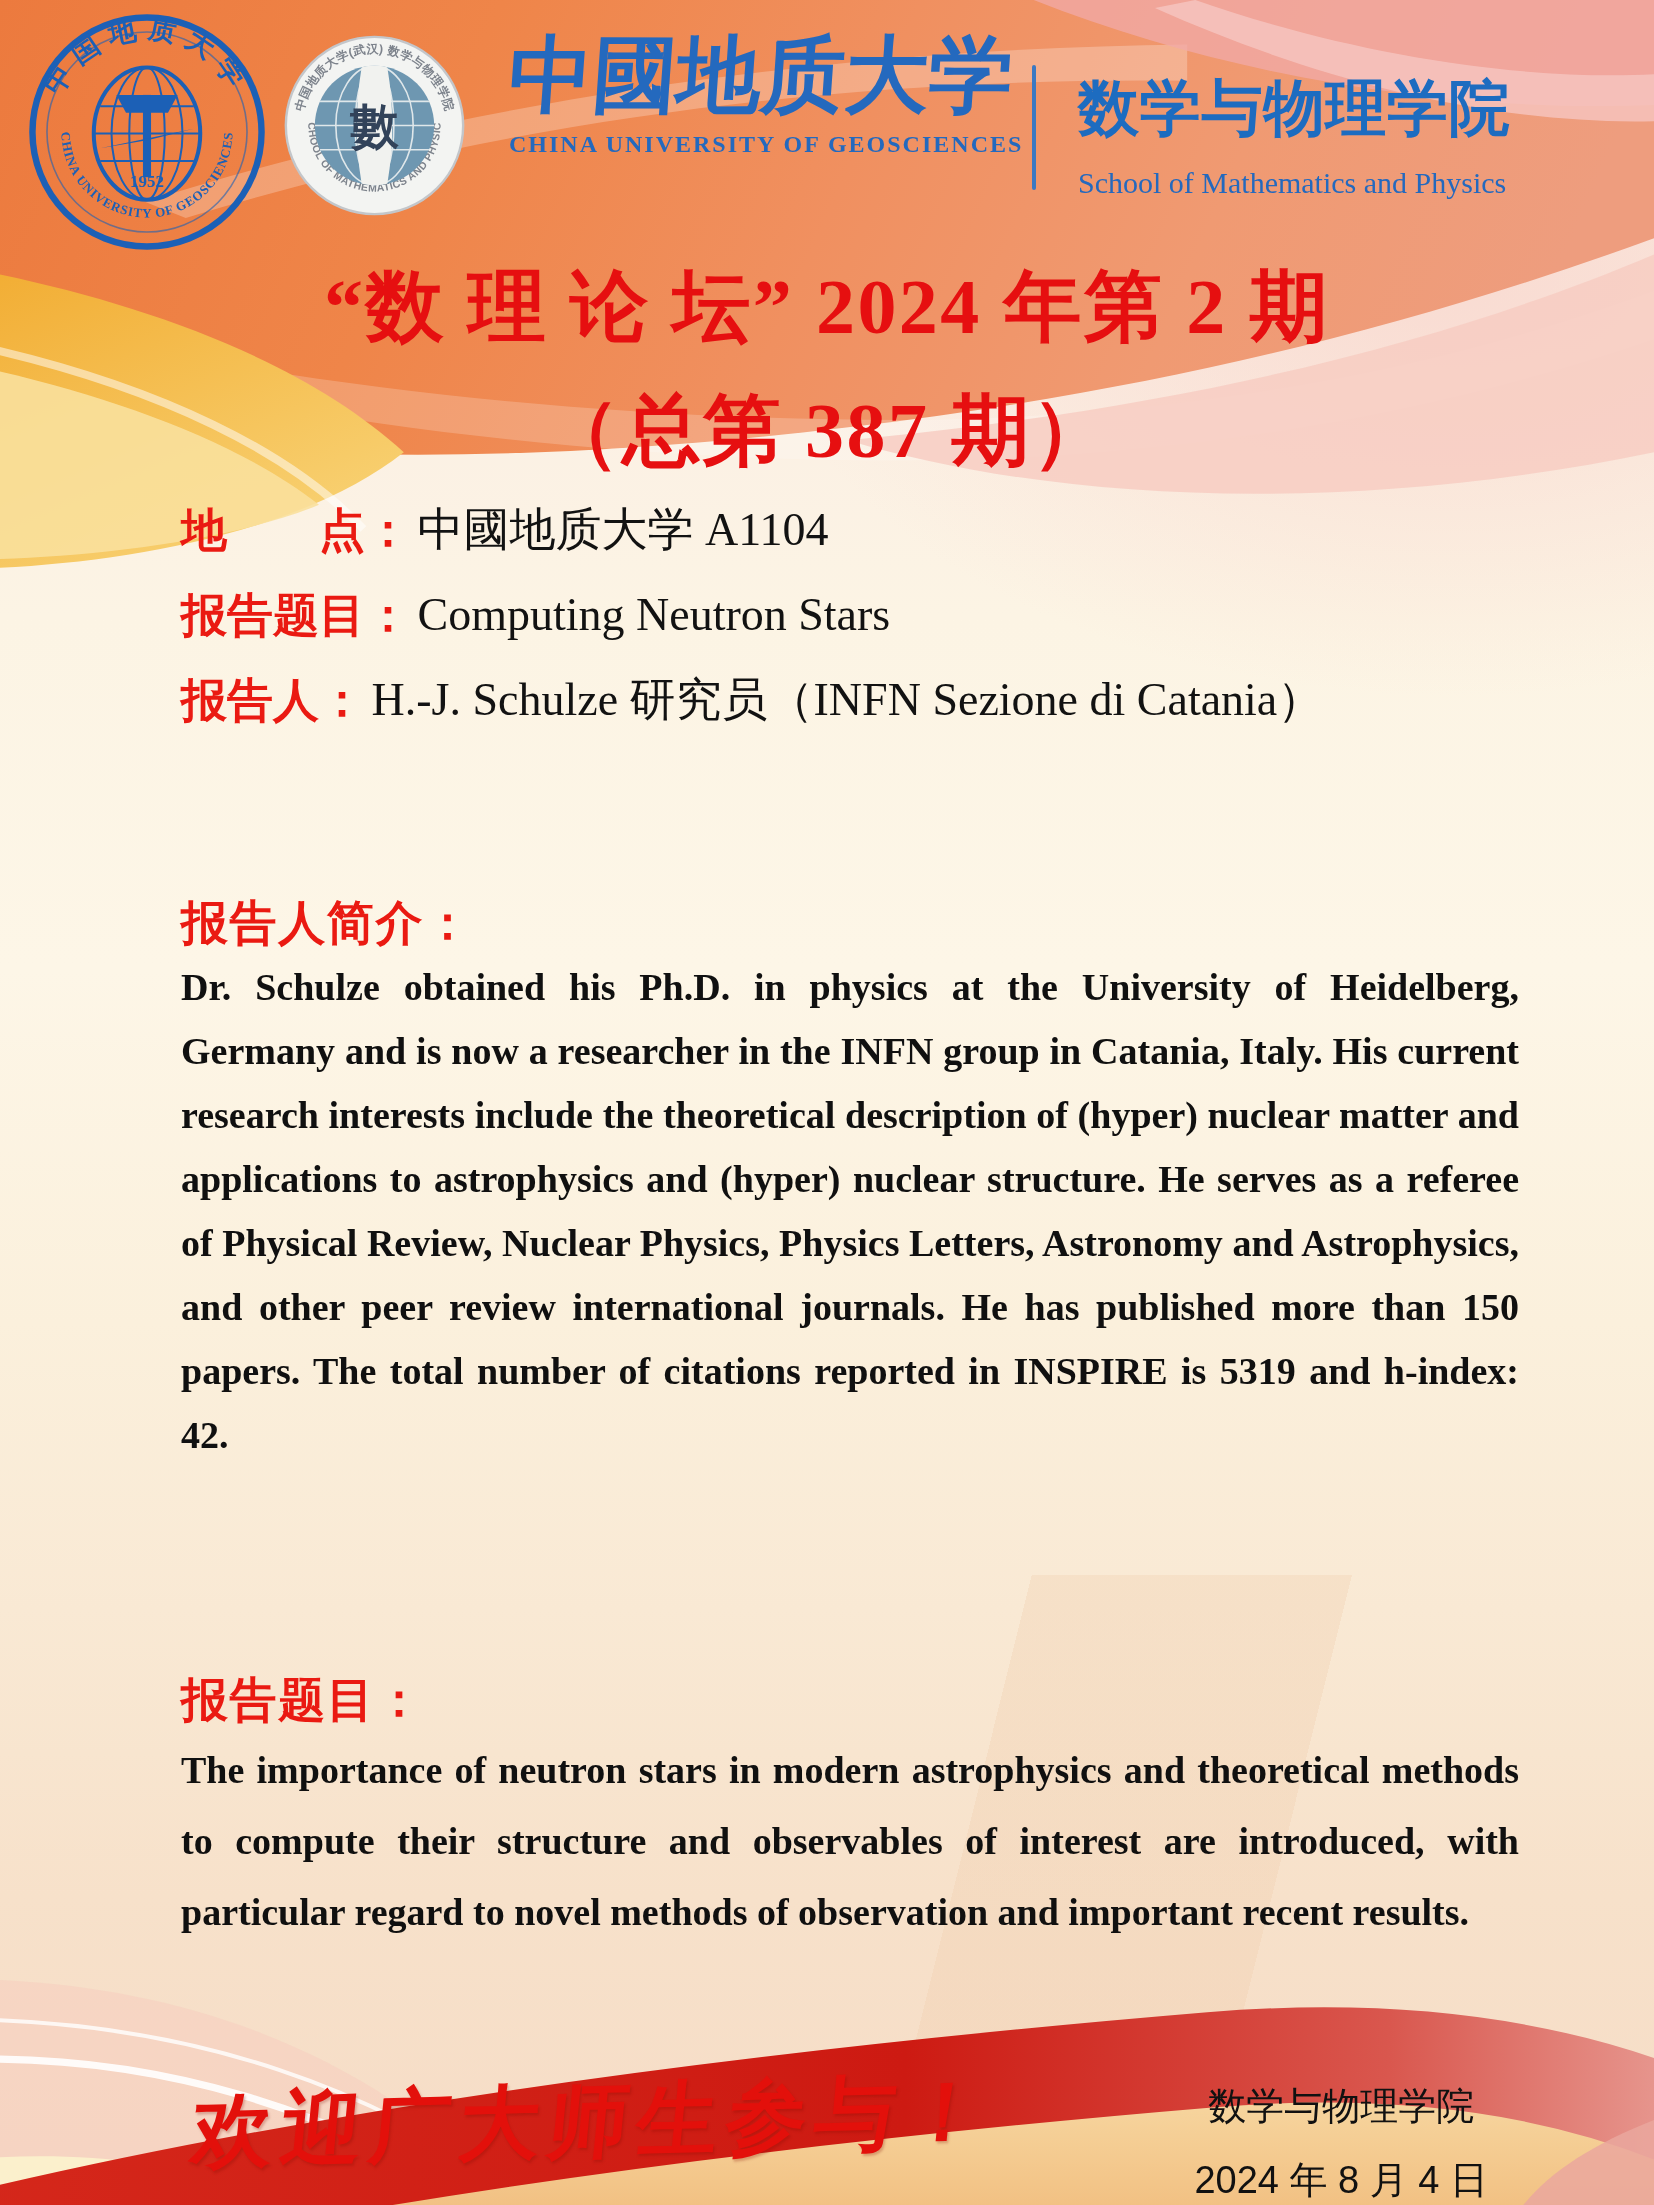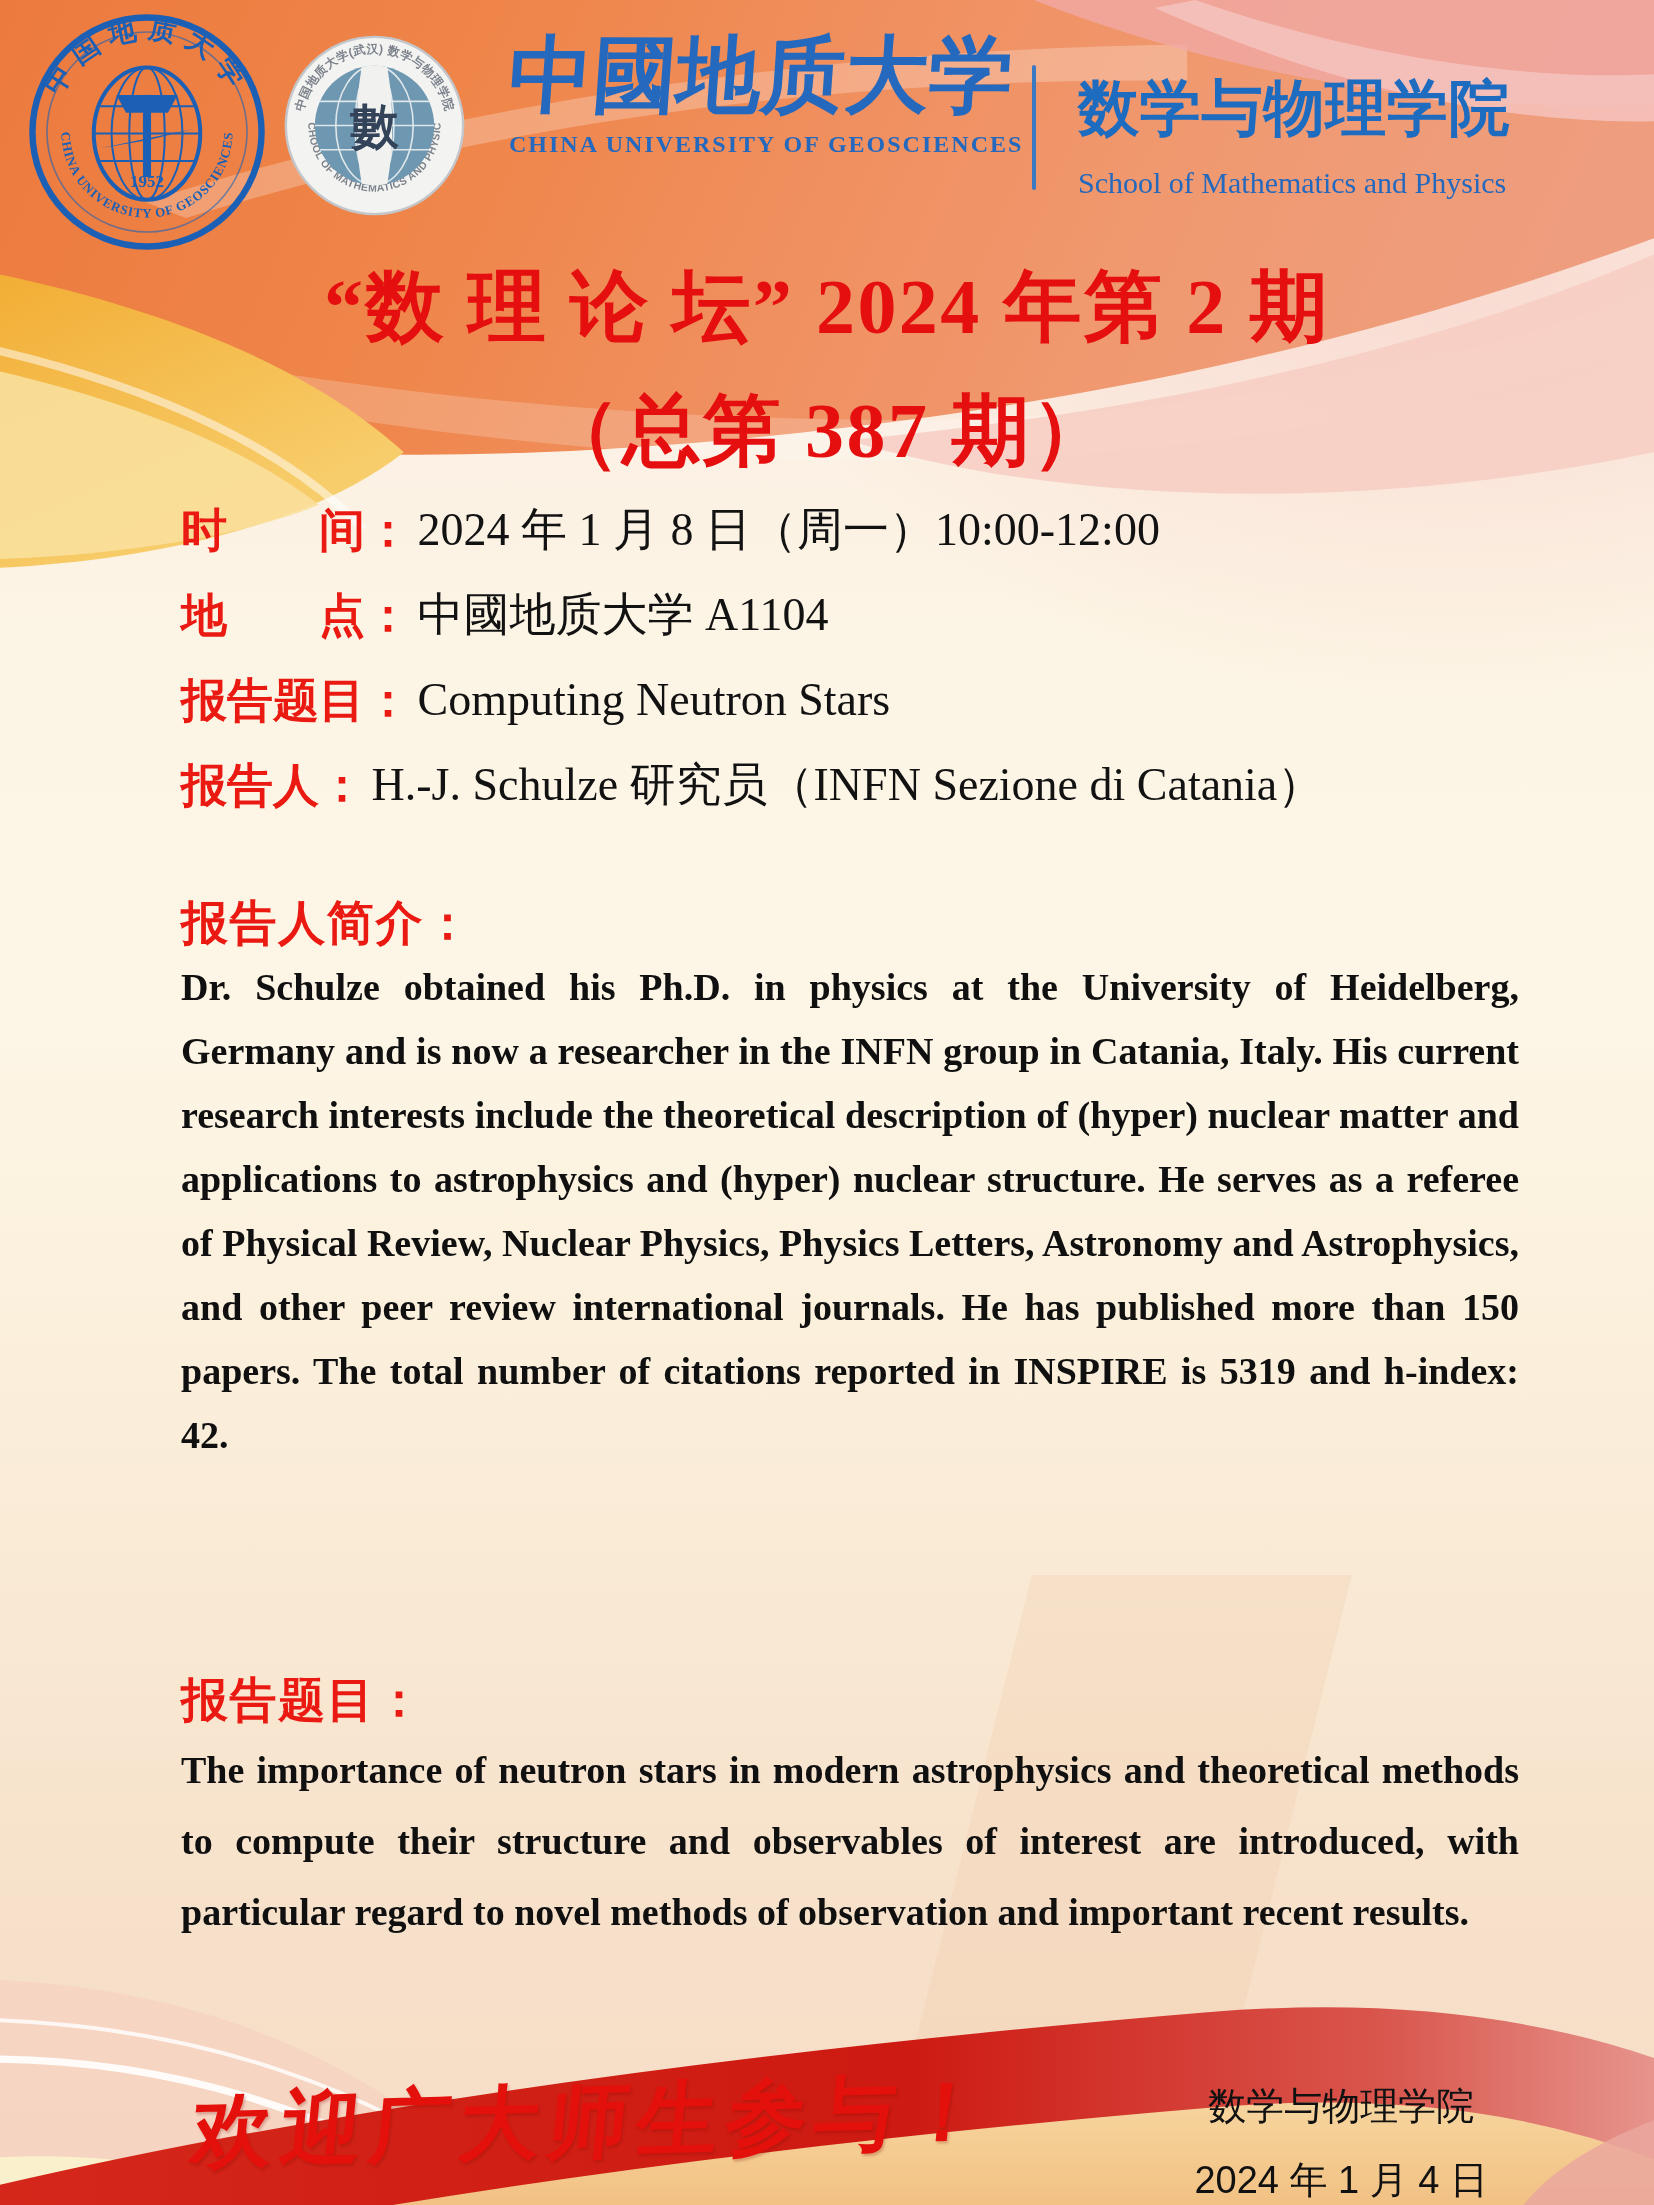--- a/index.html
+++ b/index.html
@@ -173,24 +173,20 @@
     <div class="school-en">School of Mathematics and Physics</div>
   </div>
 
   <div class="content titleblock">
     <div class="title-l1">“数 理 论 坛” 2024 年第 2 期</div>
     <div class="title-l2">（总第 387 期）</div>
   </div>
 
   <div class="content infolist">
     <div class="info-row">
-      <span class="info-label">时　　间：</span>
-      <span class="info-value">2024 年 1 月 8 日（周一）10:00-12:00</span>
-    </div>
-    <div class="info-row">
       <span class="info-label">地　　点：</span>
       <span class="info-value">中國地质大学 A1104</span>
     </div>
     <div class="info-row">
       <span class="info-label">报告题目：</span>
       <span class="info-value">Computing Neutron Stars</span>
     </div>
     <div class="info-row">
       <span class="info-label">报告人：</span>
       <span class="info-value">H.-J. Schulze 研究员（INFN Sezione di Catania）</span>
@@ -199,17 +195,17 @@
 
   <div class="content sec-heading bio-heading">报告人简介：</div>
   <div class="content bio-text">Dr. Schulze obtained his Ph.D. in physics at the University of Heidelberg, Germany and is now a researcher in the INFN group in Catania, Italy. His current research interests include the theoretical description of (hyper) nuclear matter and applications to astrophysics and (hyper) nuclear structure. He serves as a referee of Physical Review, Nuclear Physics, Physics Letters, Astronomy and Astrophysics, and other peer review international journals. He has published more than 150 papers. The total number of citations reported in INSPIRE is 5319 and h-index: 42.</div>
 
   <div class="content sec-heading abs-heading">报告题目：</div>
   <div class="content abs-text">The importance of neutron stars in modern astrophysics and theoretical methods to compute their structure and observables of interest are introduced, with particular regard to novel methods of observation and important recent results.</div>
 
   <div class="content welcome">欢迎广大师生参与！</div>
   <div class="content signblock">
     <div class="sign-org">数学与物理学院</div>
-    <div class="sign-date">2024 年 1 月 4 日</div>
+    <div class="sign-date">2024 年 8 月 4 日</div>
   </div>
 
 </div>
 
 
 </body></html>

